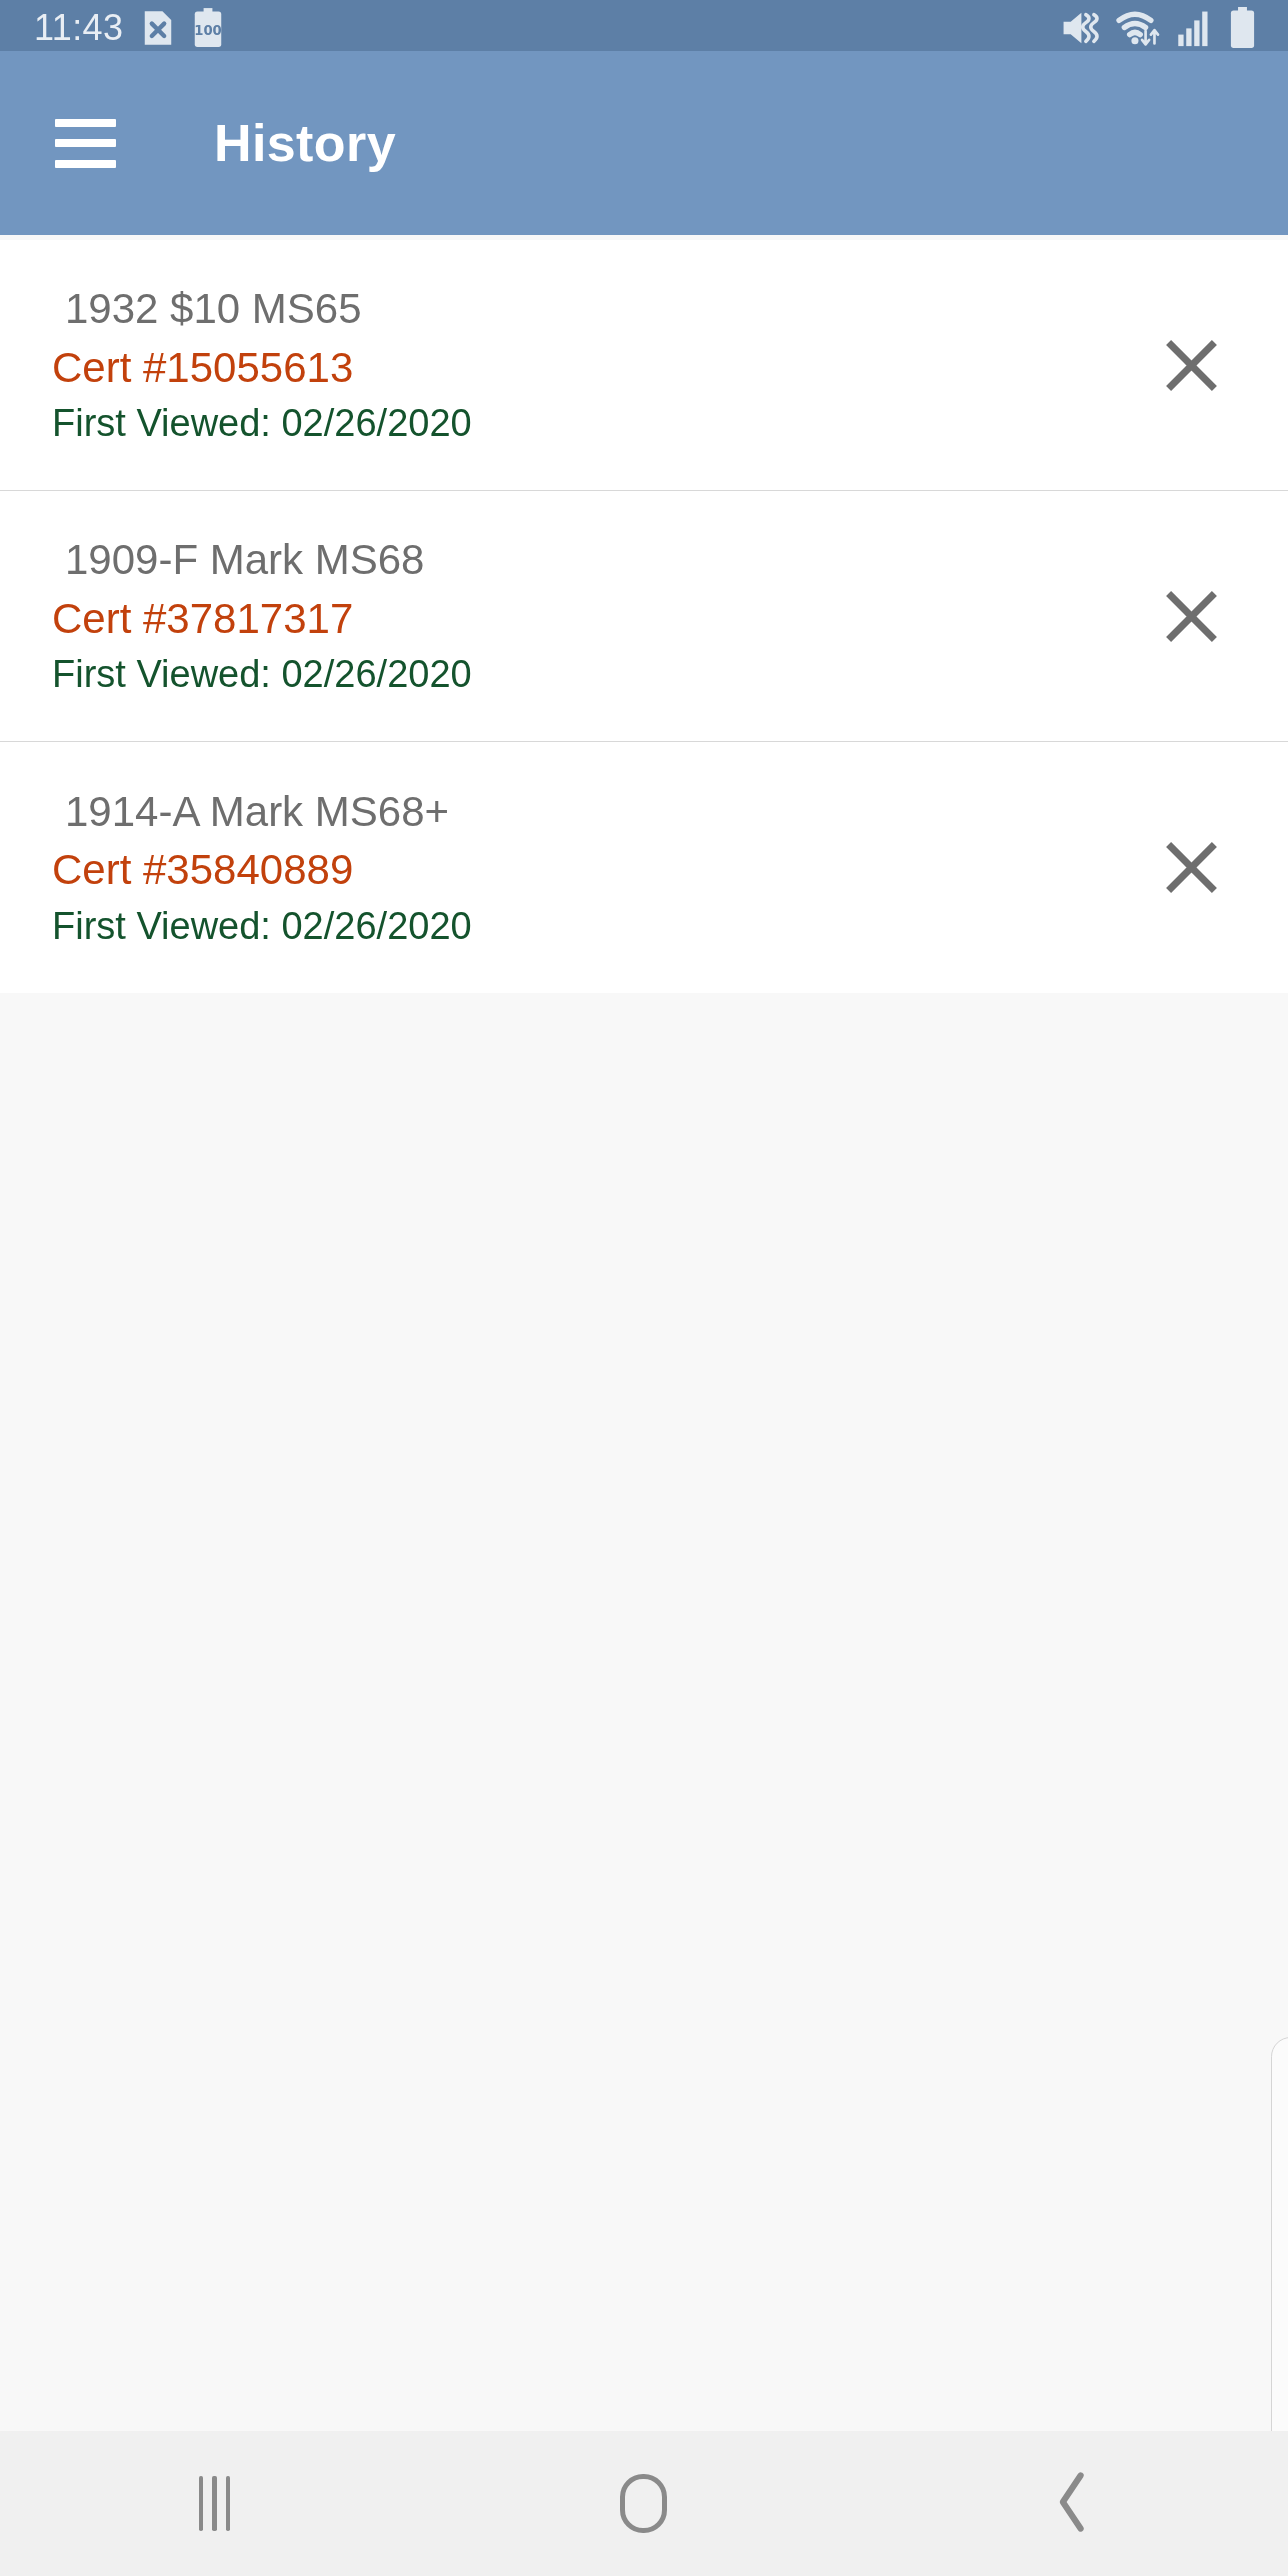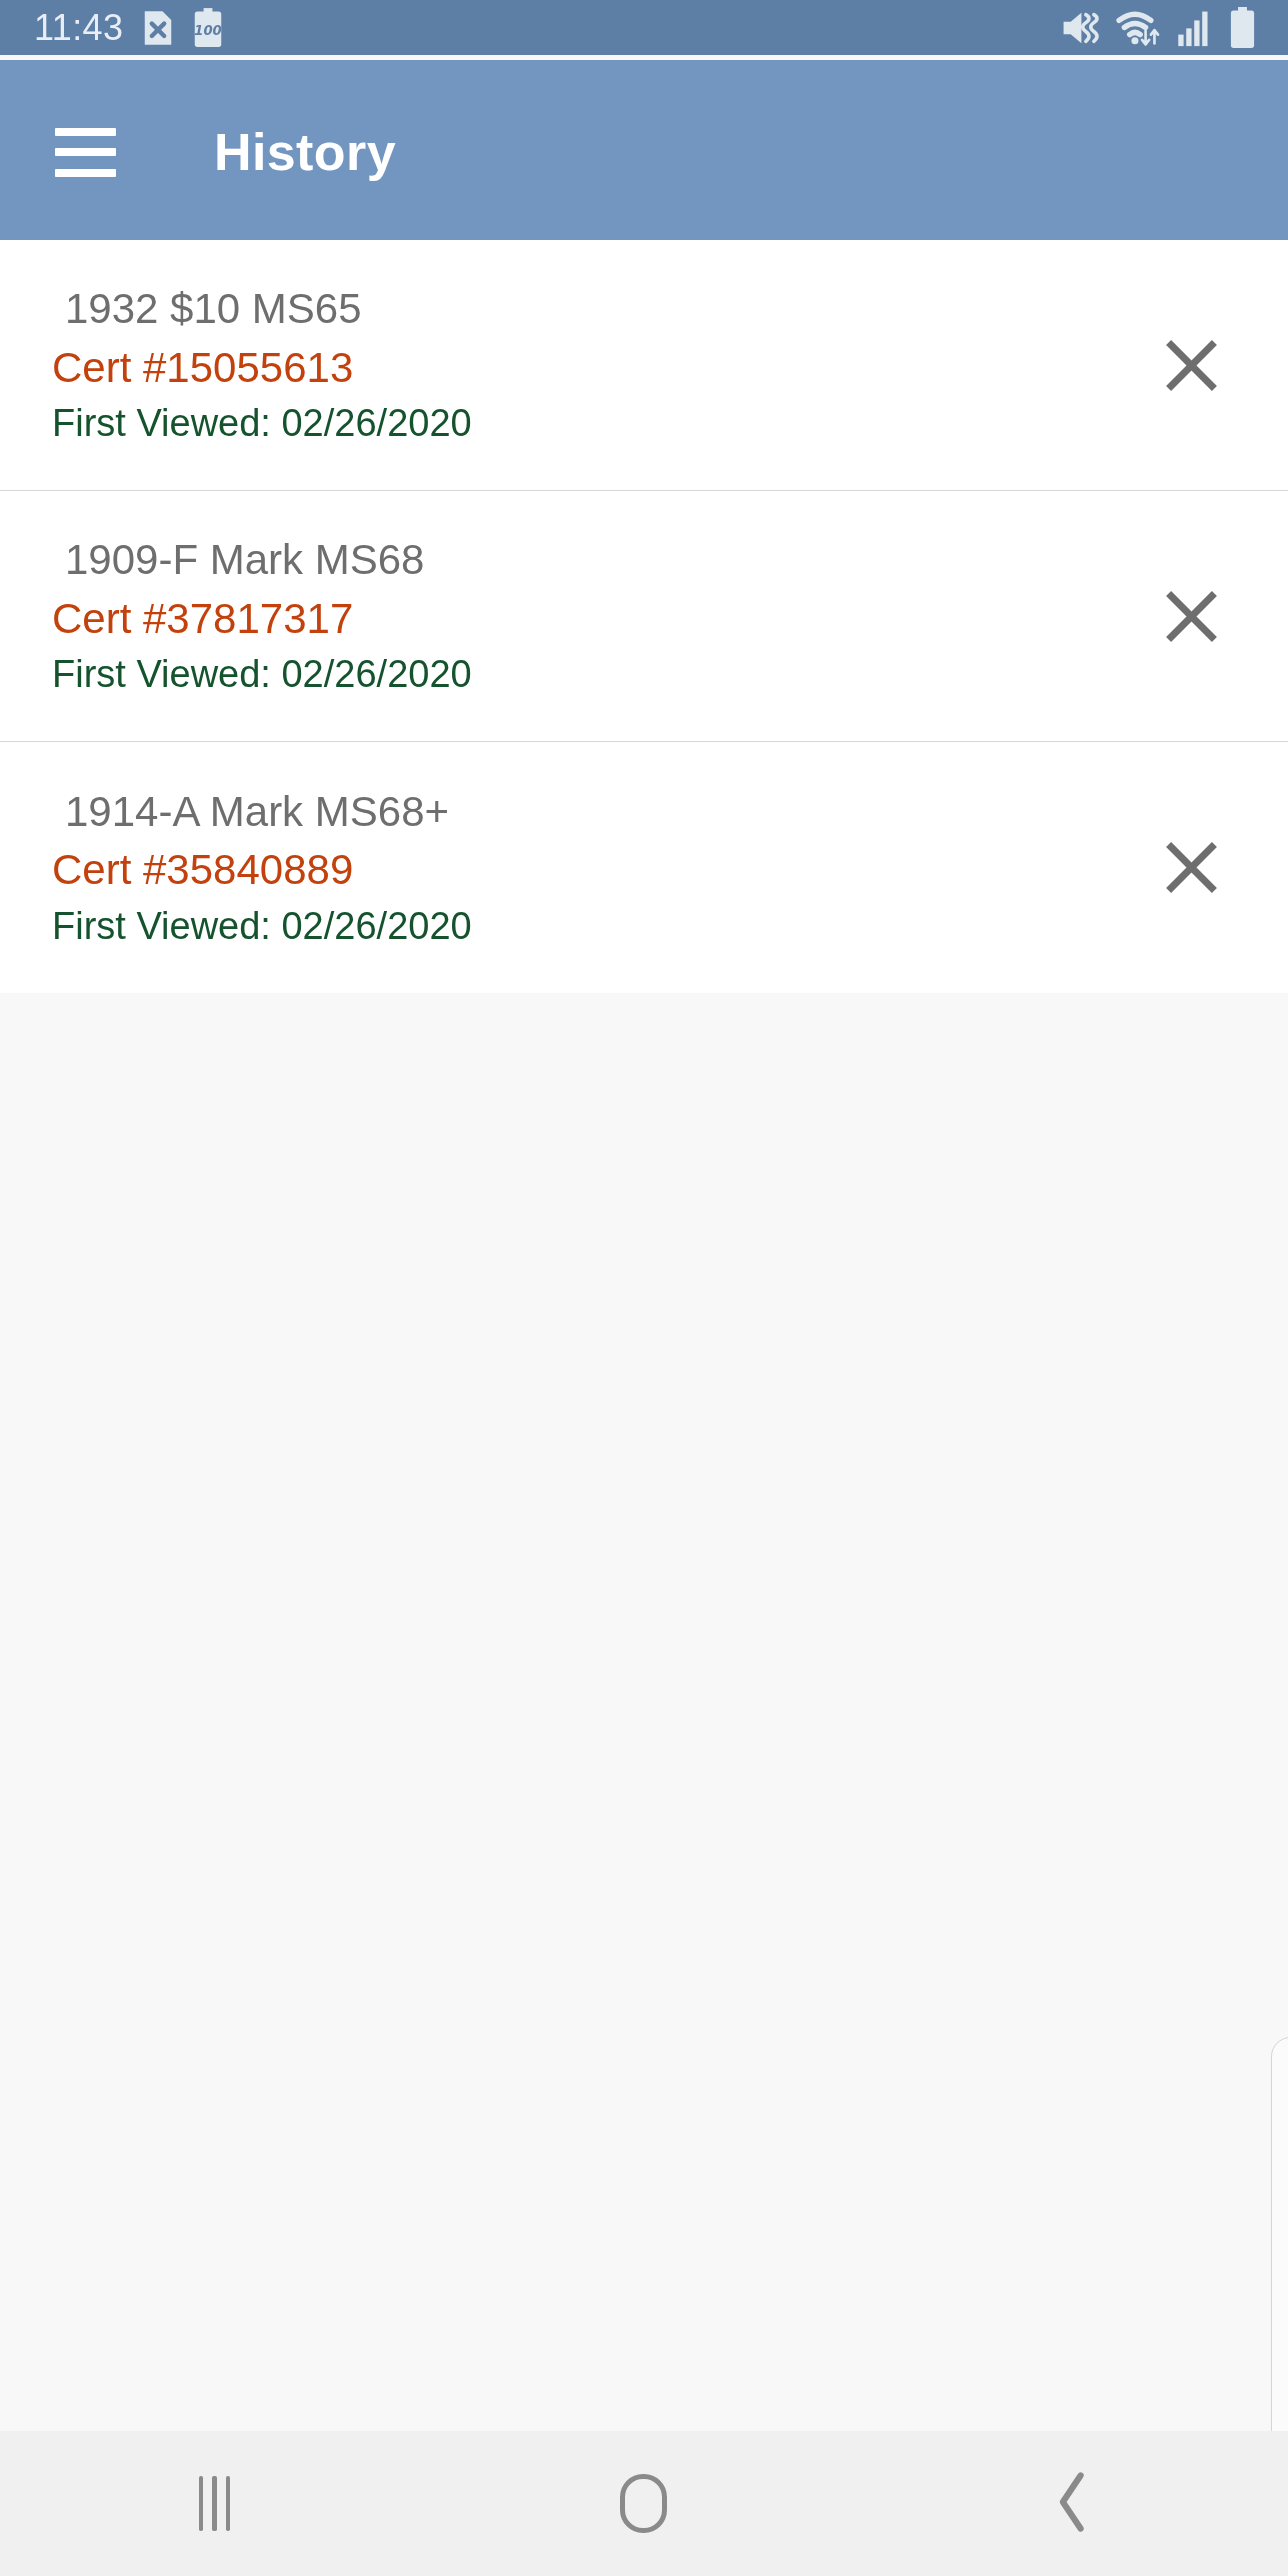--- a/index.html
+++ b/index.html
@@ -15,29 +15,29 @@
   .status-bar {
     position:absolute; top:0; left:0; width:1288px; height:55px;
     background:#5d7fa6;
     display:flex; align-items:center;
   }
   .status-left { display:flex; align-items:center; padding-left:34px; gap:19.7px; }
   .status-clock {
     color:#e9eef4; font-size:36px; font-weight:400; letter-spacing:0.4px;
     line-height:1;
   }
-  .sb-icon { display:flex; align-items:flex-end; justify-content:center;font-style:italic; }
+  .sb-icon { display:flex; align-items:flex-end; justify-content:center; }
   .status-right {
     margin-left:auto; padding-right:32px;
     display:flex; align-items:center; gap:14.3px;
   }
 
   
   .app-bar {
-    position:absolute; top:60px; left:0; width:1288px; height:184px;
+    position:absolute; top:51px; left:0; width:1288px; height:184px;
     background:#7296c0;
     display:flex; align-items:center;
   }
   .hamburger {
     width:95px; height:95px; margin-left:55px;
     display:flex; flex-direction:column; justify-content:center; gap:12.5px;
     cursor:pointer;
   }
   .hamburger span {
     display:block; height:8px; width:61px; background:#ffffff; border-radius:0.9px;

